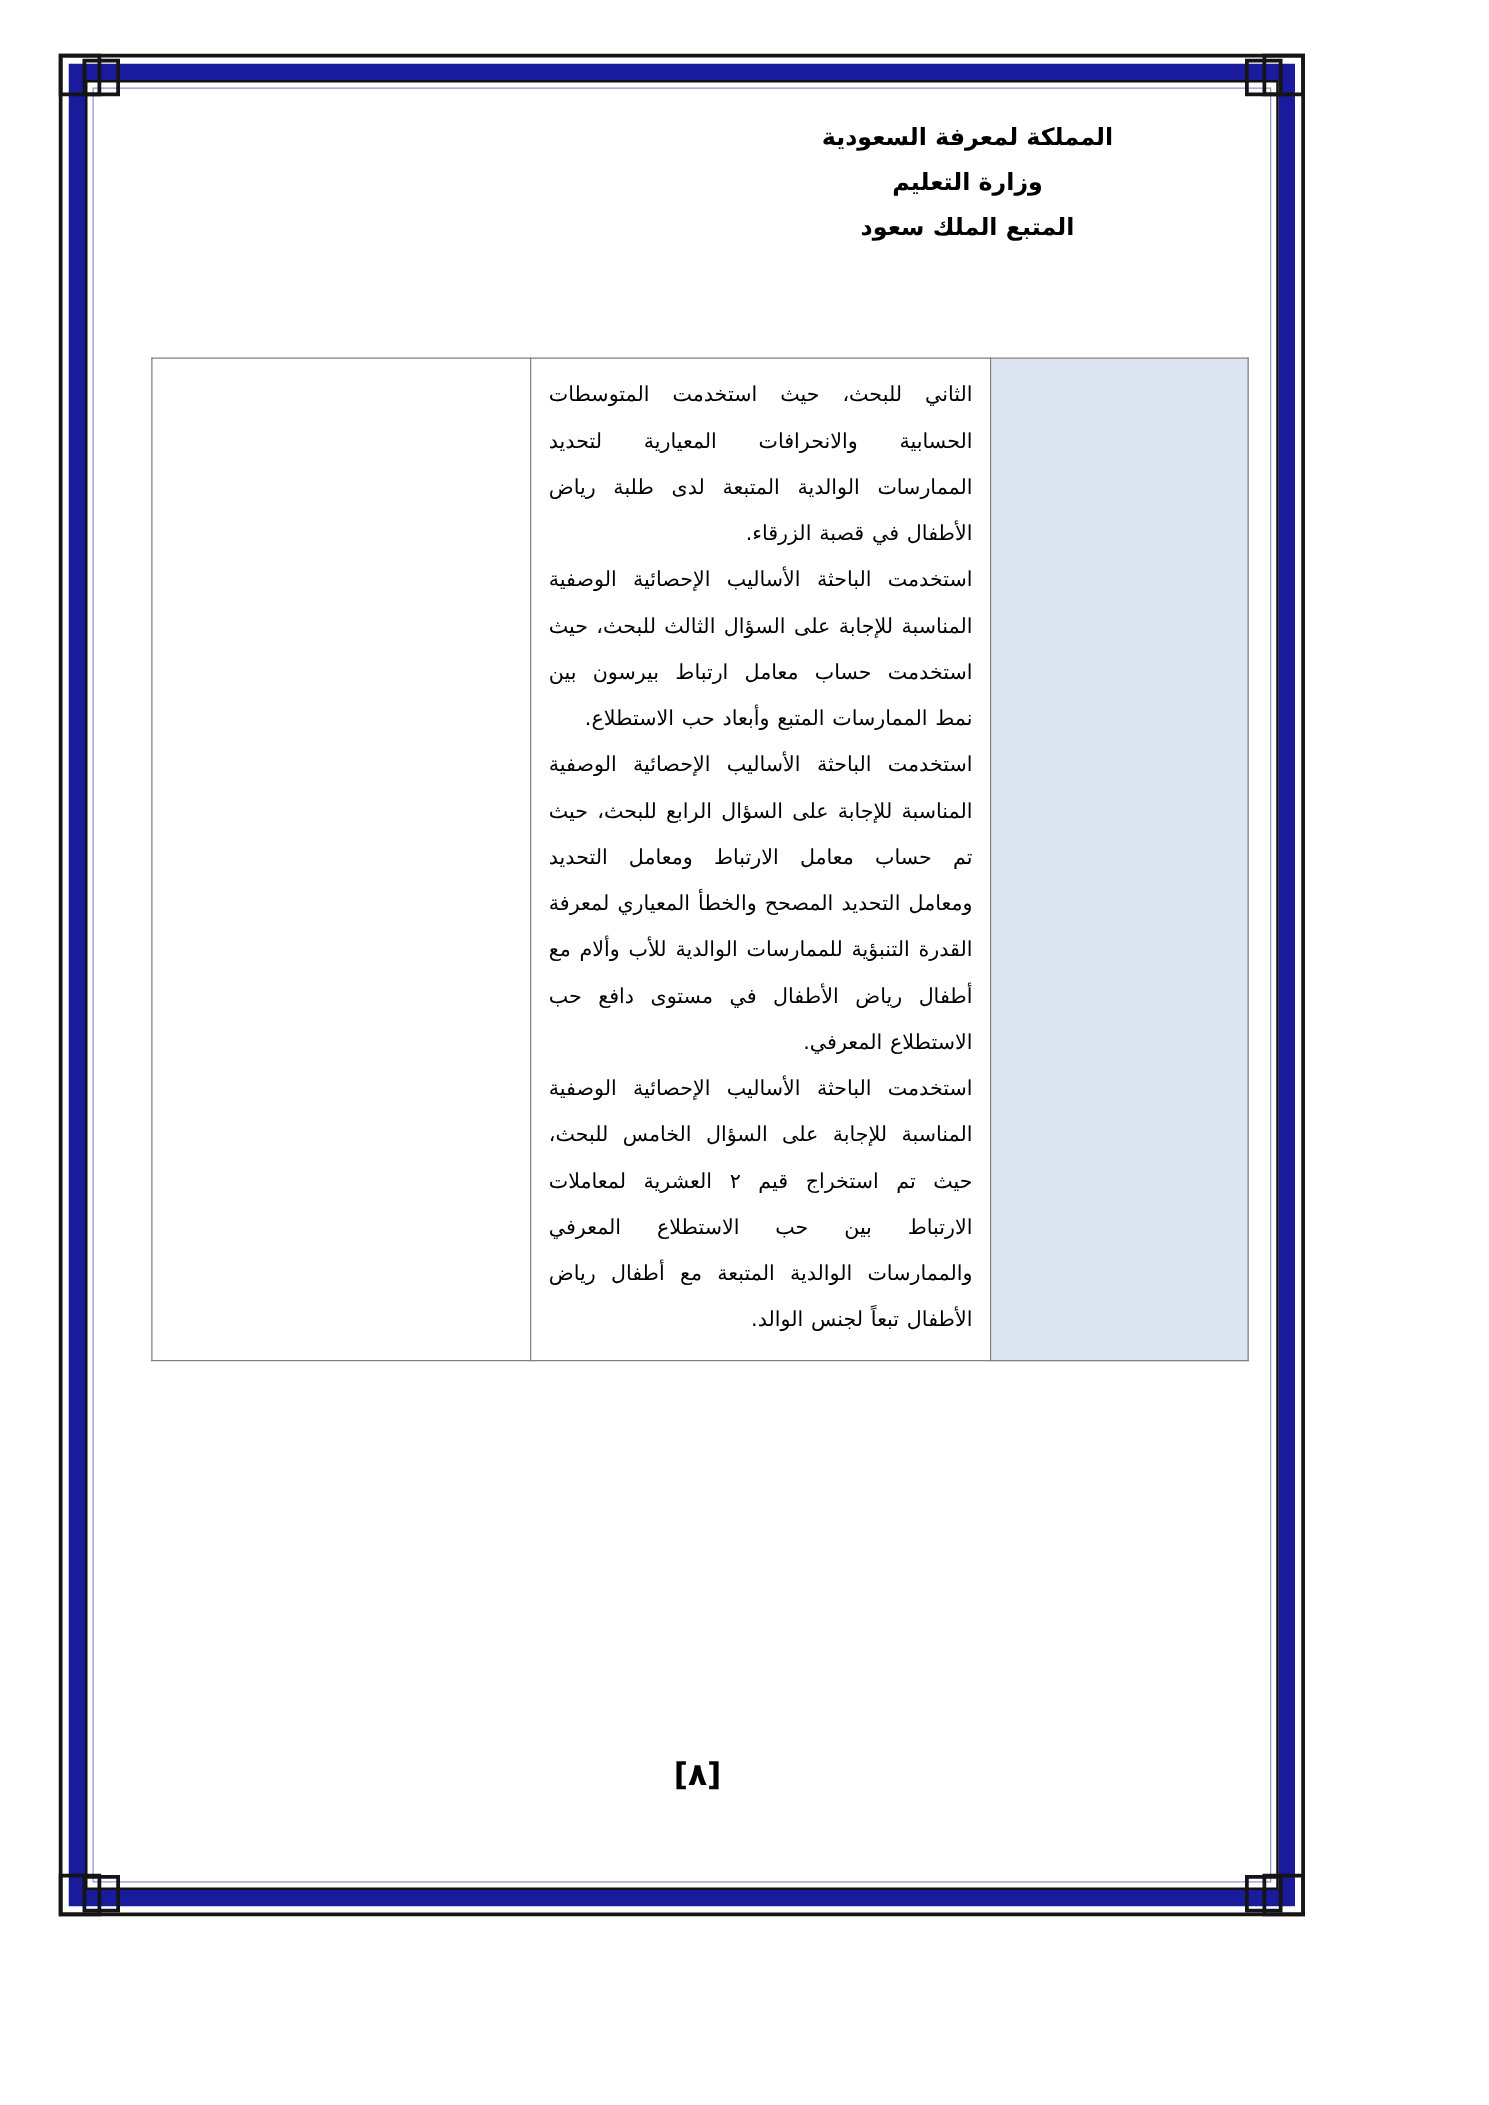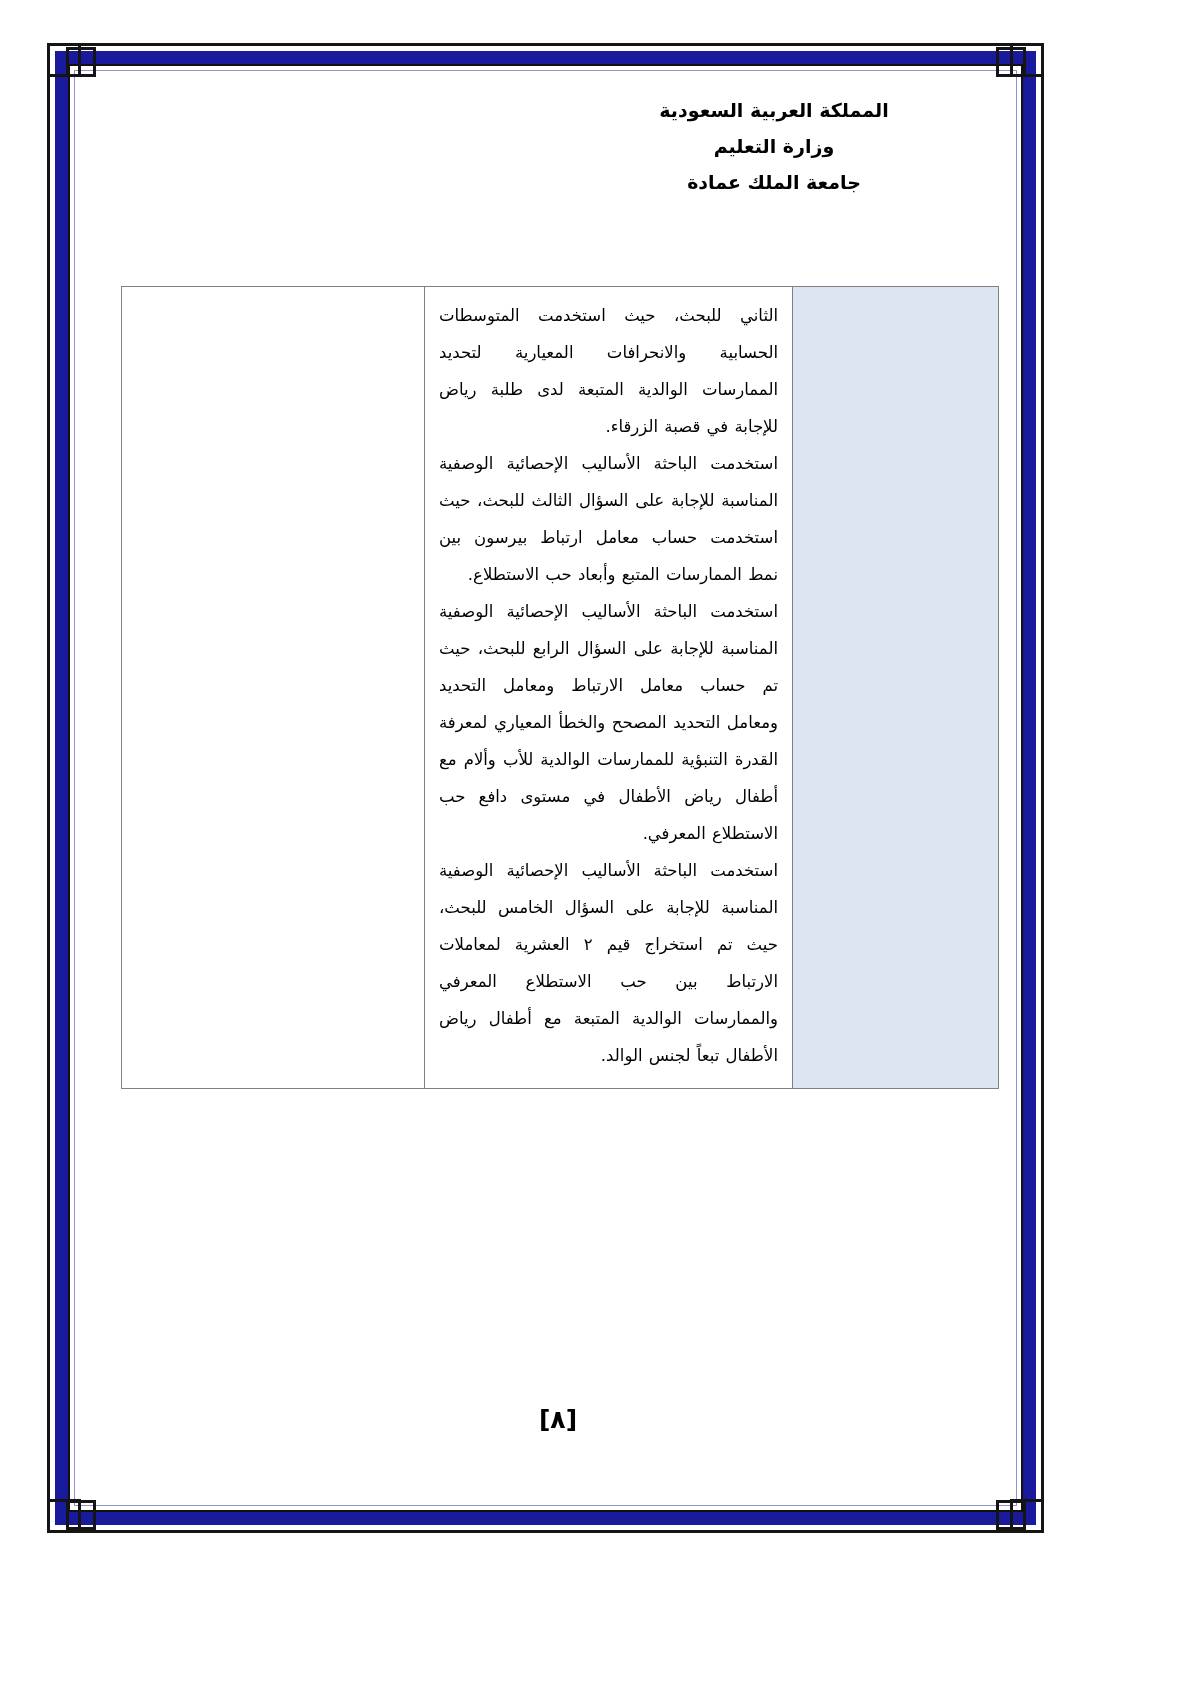--- a/index.html
+++ b/index.html
@@ -182,34 +182,34 @@
 <div class="corner br"></div>
 
 <div class="corner2 tl"></div>
 <div class="corner2 tr"></div>
 <div class="corner2 bl"></div>
 <div class="corner2 br"></div>
 
 <div class="content">
 
   <div class="doc-header">
-    <div class="hline">المملكة العربية السعودية</div>
+    <div class="hline">المملكة لمعرفة السعودية</div>
     <div class="hline">وزارة التعليم</div>
-    <div class="hline">جامعة الملك عمادة</div>
+    <div class="hline">المتبع الملك سعود</div>
   </div>
 
   <table class="main-table">
     <tbody>
         <tr>
       <td class="col-shaded">
         <div class="cell-body"></div>
       </td>
       <td class="col-text">
         <div class="cell-body">
-          <p>الثاني للبحث، حيث استخدمت المتوسطات الحسابية والانحرافات المعيارية لتحديد الممارسات الوالدية المتبعة لدى طلبة رياض للإجابة في قصبة الزرقاء.</p>
+          <p>الثاني للبحث، حيث استخدمت المتوسطات الحسابية والانحرافات المعيارية لتحديد الممارسات الوالدية المتبعة لدى طلبة رياض الأطفال في قصبة الزرقاء.</p>
           <p>استخدمت الباحثة الأساليب الإحصائية الوصفية المناسبة للإجابة على السؤال الثالث للبحث، حيث استخدمت حساب معامل ارتباط بيرسون بين نمط الممارسات المتبع وأبعاد حب الاستطلاع.</p>
           <p>استخدمت الباحثة الأساليب الإحصائية الوصفية المناسبة للإجابة على السؤال الرابع للبحث، حيث تم حساب معامل الارتباط ومعامل التحديد ومعامل التحديد المصحح والخطأ المعياري لمعرفة القدرة التنبؤية للممارسات الوالدية للأب وألام مع أطفال رياض الأطفال في مستوى دافع حب الاستطلاع المعرفي.</p>
           <p>استخدمت الباحثة الأساليب الإحصائية الوصفية المناسبة للإجابة على السؤال الخامس للبحث، حيث تم استخراج قيم ٢ العشرية لمعاملات الارتباط بين حب الاستطلاع المعرفي والممارسات الوالدية المتبعة مع أطفال رياض الأطفال تبعاً لجنس الوالد.</p>
         </div>
       </td>
       <td class="col-empty">
         <div class="cell-body"></div>
       </td>
     </tr>
   </tbody>

